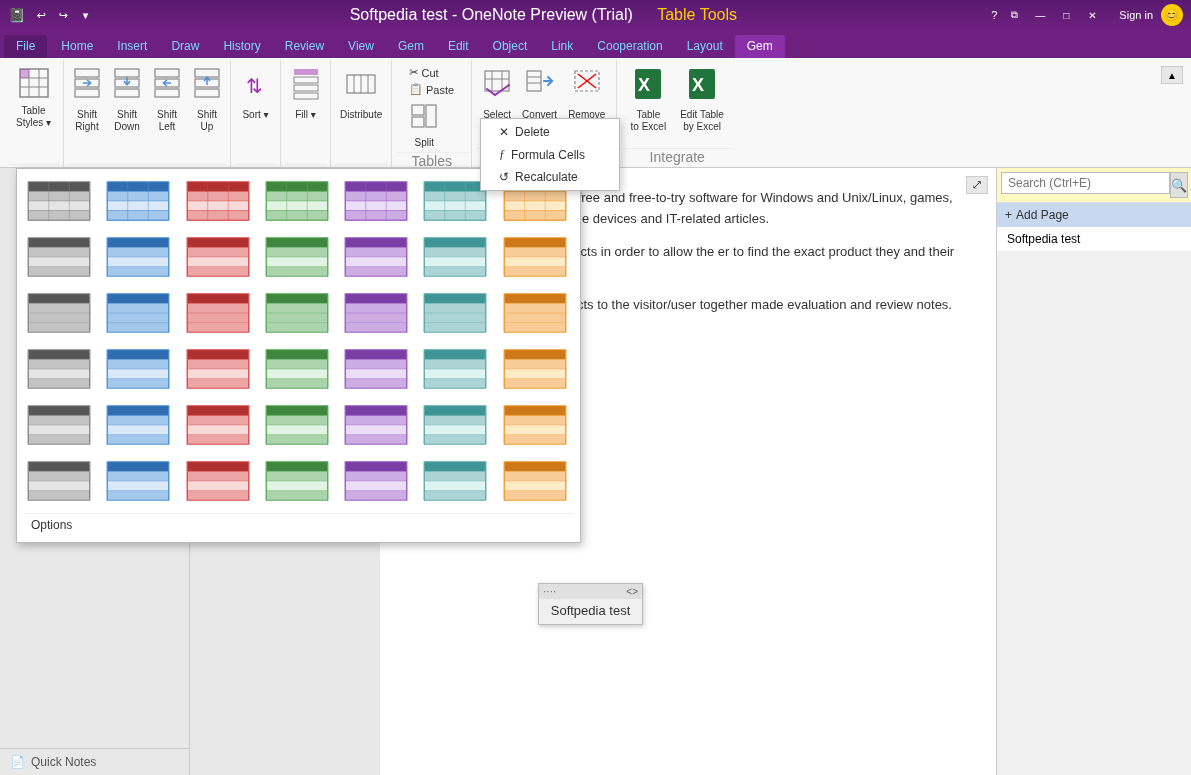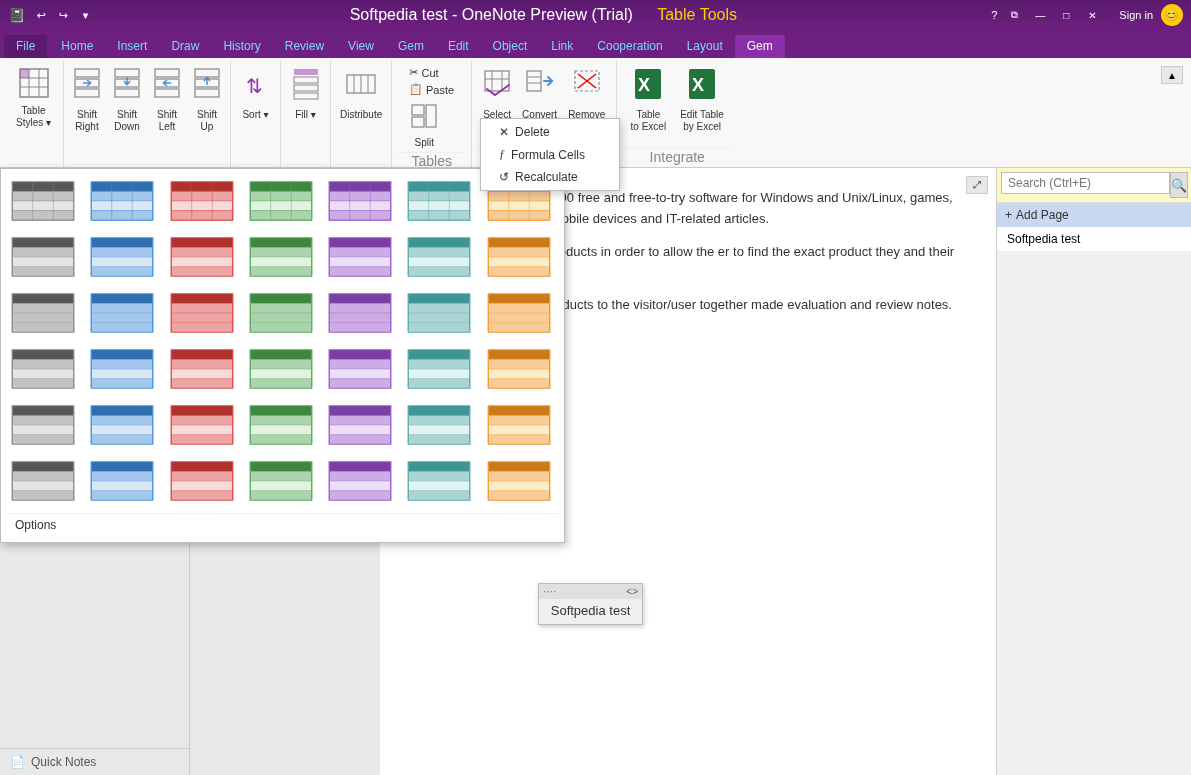--- a/index.html
+++ b/index.html
@@ -95,21 +95,21 @@
       font-size: 11px;
       color: #333;
       gap: 3px;
       white-space: nowrap;
     }
 
     
     .dropdown-panel {
       position: absolute;
       top: 110px;
-      left: 0;
+      left: 16px;
       width: 565px;
       background: white;
       border: 1px solid #bbb;
       box-shadow: 2px 3px 8px rgba(0,0,0,0.25);
       z-index: 100;
       padding: 6px;
     }
     .dropdown-grid {
       display: grid;
       grid-template-columns: repeat(7, 1fr);

